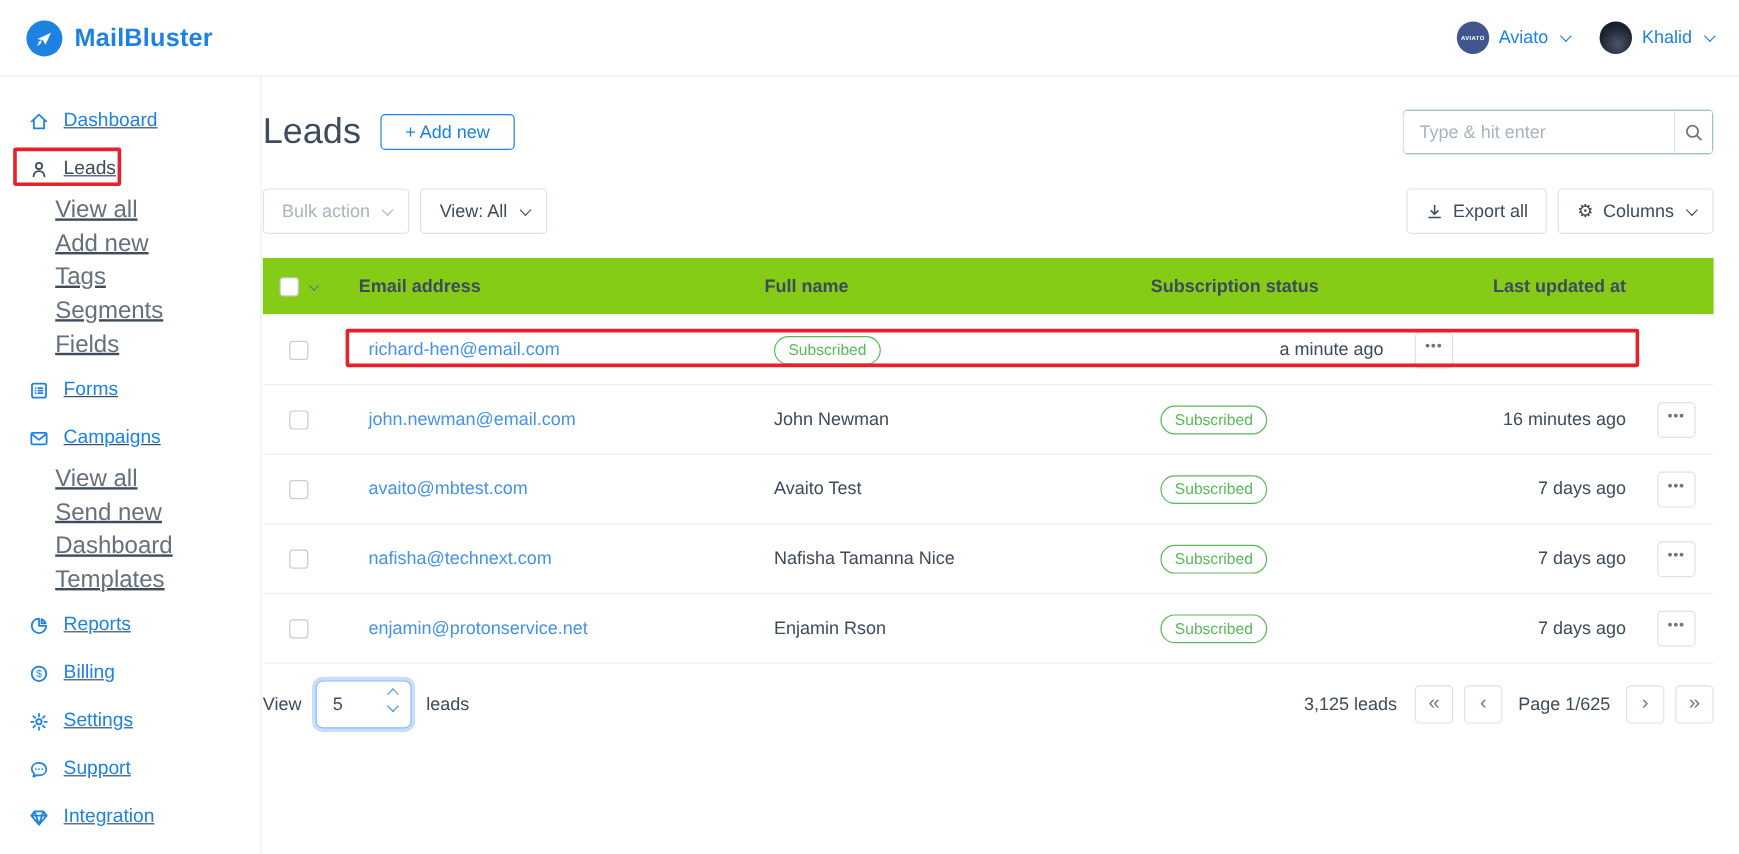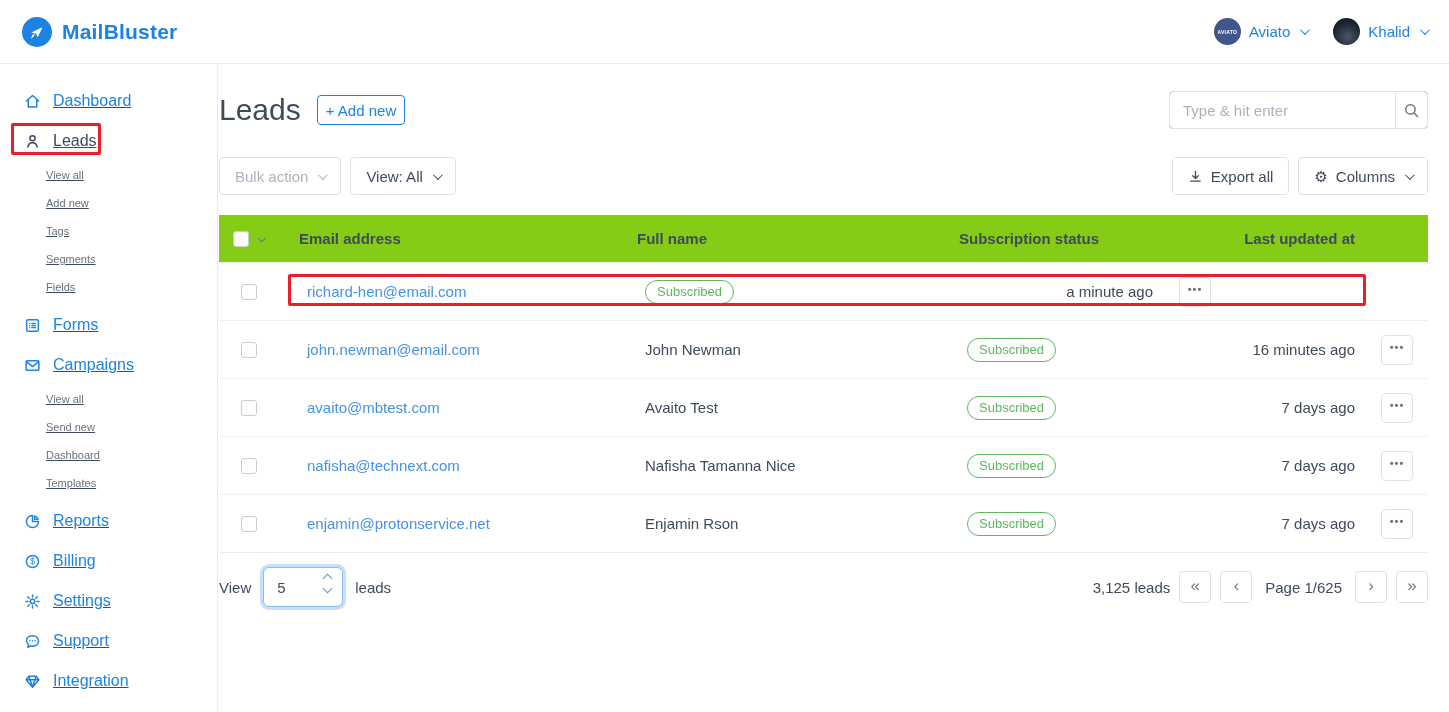--- a/index.html
+++ b/index.html
@@ -22,38 +22,38 @@
 
   .chev { display:inline-block; width:7px; height:7px; border-right:1.6px solid currentColor;
     border-bottom:1.6px solid currentColor; transform:rotate(45deg) translateY(-2px); margin-left:2px; }
 
   
   .shell { display:flex; height:648px; }
   .sidebar { width:218px; border-right:1px solid #e9edf1; padding-top:17px; flex:none;text-decoration:underline; }
   .side-item { display:flex; align-items:center; gap:12px; padding-left:24px; font-size:16px;
     color:#1d82e2; cursor:pointer; }
   .side-main { height:40px; }
-  .side-sub { height:28px; padding-left:46px; color:#66707d; font-size:11px; }
+  .side-sub { height:28px; padding-left:46px; color:#66707d; font-size:20px; }
   .side-active { color:#3e4b5b; }
   .side-icon { width:17px; height:17px; flex:none; display:flex; align-items:center; }
   .side-icon svg { width:17px; height:17px; stroke:#1d82e2; fill:none; stroke-width:1.4;
     stroke-linecap:round; stroke-linejoin:round; }
   .side-active .side-icon svg { stroke:#3e4b5b; }
   .gap-before { margin-top:4px; }
 
   .main { flex:1; position:relative; padding:0 21px 0 1px; }
 
   
   .title-row { margin-top:26px; display:flex; align-items:center; justify-content:space-between; height:40px; }
   .title-left { display:flex; align-items:center; gap:16px; }
   .page-title { font-size:30px; font-weight:500; color:#3e4b5b; }
   .btn { display:inline-flex; align-items:center; gap:8px; background:#fff; border:1px solid #dde2e8;
     border-radius:4px; font-size:15px; color:#3e4b5b; height:38px; padding:0 15px; cursor:pointer;
     font-family:inherit; }
-  .btn-outline-primary { border-color:#1d82e2; color:#1d82e2; height:30px; padding:0 8px; }
+  .btn-outline-primary { border-color:#1d82e2; color:#1d82e2; height:30px; padding:0 20px; }
   .btn-muted { color:#a9b3bd; }
   .searchbox { display:flex; width:259px; height:38px; border:1px solid #dde2e8; border-radius:4px;
     overflow:hidden; background:#0f766e; }
   .searchbox input { flex:1; border:none; outline:none; padding:0 13px; font-size:15px;
     font-family:inherit; color:#3e4b5b; }
   .searchbox input::placeholder { color:#a9b3bd; }
   .search-btn { width:48px; border-left:1px solid #dde2e8; display:flex; align-items:center;
     justify-content:center; background:#fff; cursor:pointer; }
 
   .toolbar-row { margin-top:27px; display:flex; align-items:center; justify-content:space-between; }
@@ -88,21 +88,21 @@
     font-family:inherit; color:#3e4b5b; appearance:textfield; -moz-appearance:textfield; }
   .perpage input::-webkit-inner-spin-button { -webkit-appearance:none; }
   .spin { position:absolute; right:12px; top:8px; display:flex; flex-direction:column; gap:3px; cursor:pointer; }
   .spin i { width:7px; height:7px; border-right:1.6px solid #4a9eea; border-bottom:1.6px solid #4a9eea; display:block; }
   .spin .up { transform:rotate(-135deg); }
   .spin .dn { transform:rotate(45deg); }
   .foot-right { display:flex; align-items:center; gap:9px; font-size:15px; }
   .pg-btn { width:32px; height:32px; border:1px solid #dde2e8; border-radius:4px; background:#fff;
     color:#707a88; font-size:17px; line-height:1; display:flex; align-items:center; justify-content:center;
     cursor:pointer; padding-bottom:3px; }
-  .total-leads { }
+  .total-leads { margin-right:6px; }
   .page-ind { margin:0 4px; }
 
   
   .annot { position:absolute; border:3px solid #e62129; border-radius:2px; pointer-events:none; z-index:9; }
   .annot-leads { left:11px; top:123px; width:90px; height:32px; }
   .annot-row { left:288px; top:274px; width:1078px; height:32px; }
 
   svg.ic { stroke:#3e4b5b; fill:none; stroke-width:1.4; stroke-linecap:round; stroke-linejoin:round; }
   .gear-glyph { font-size:15px; line-height:1; }
 </style>

